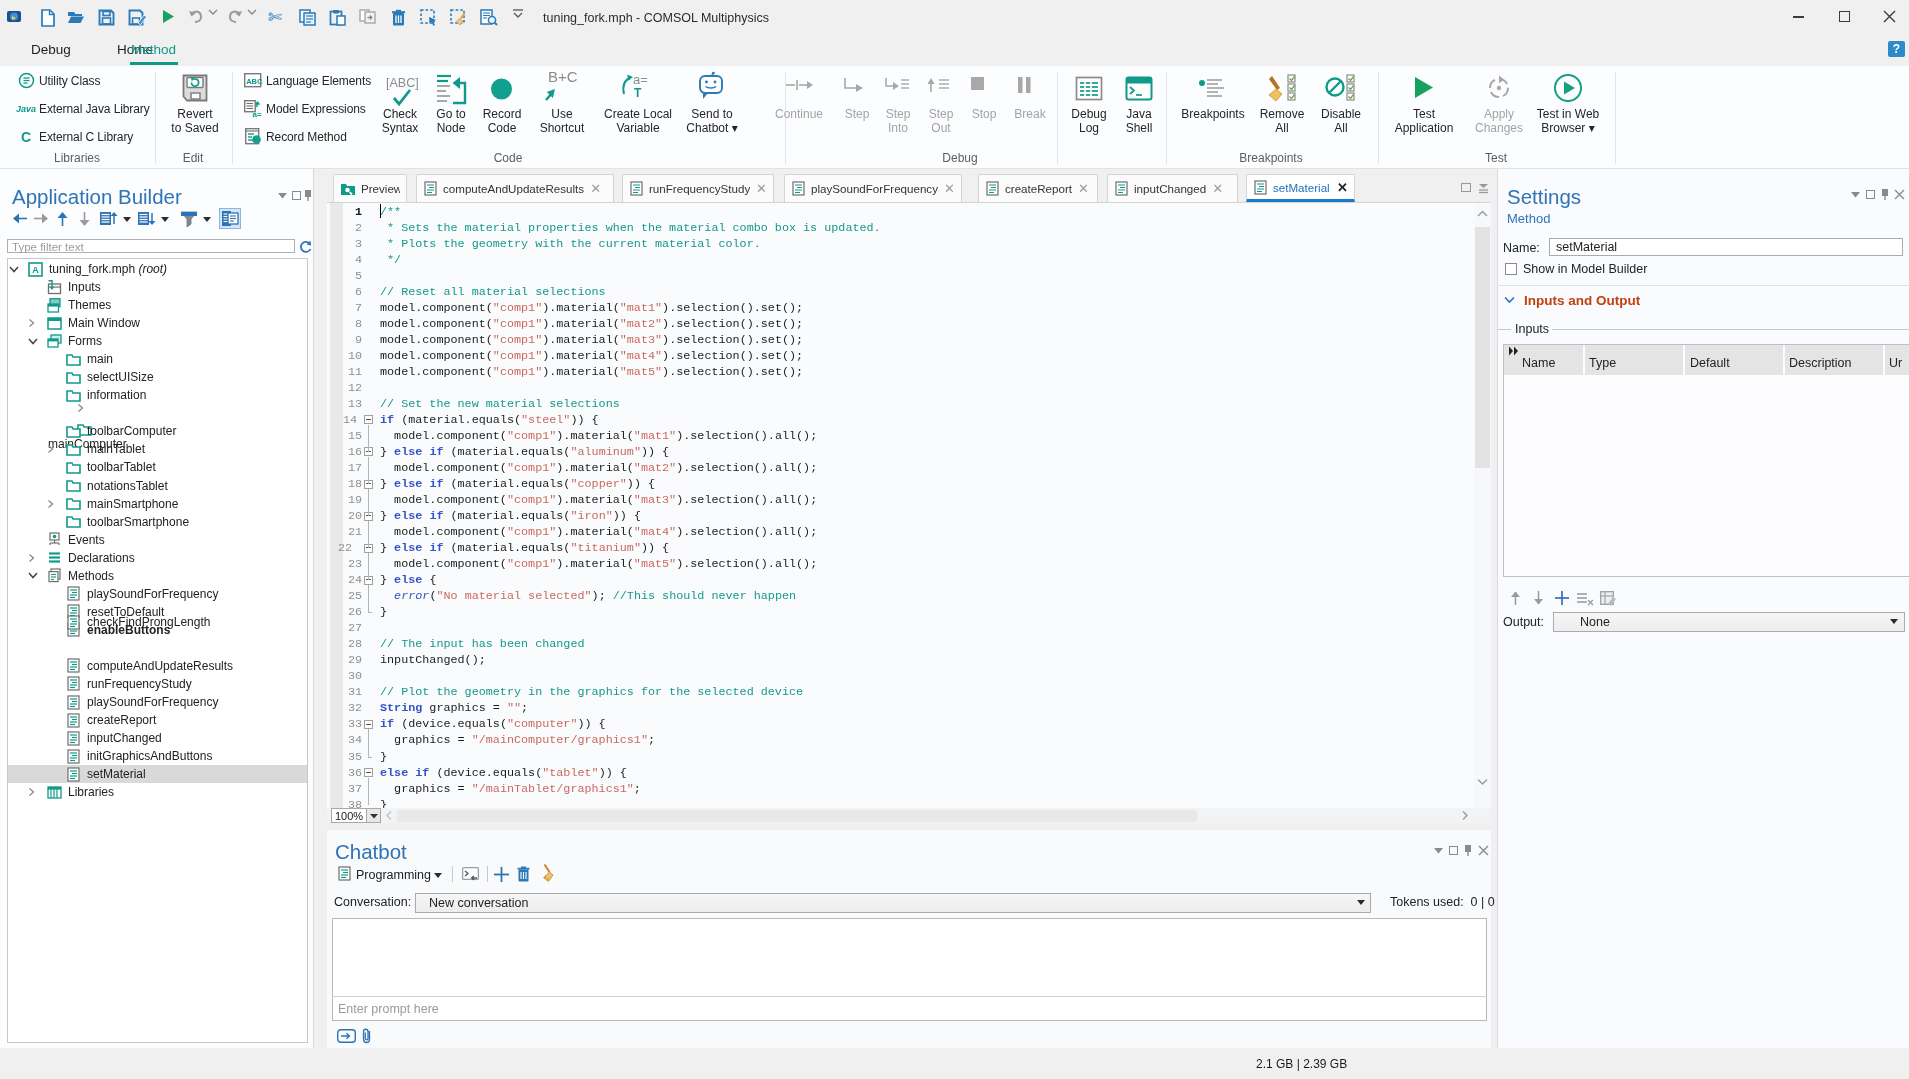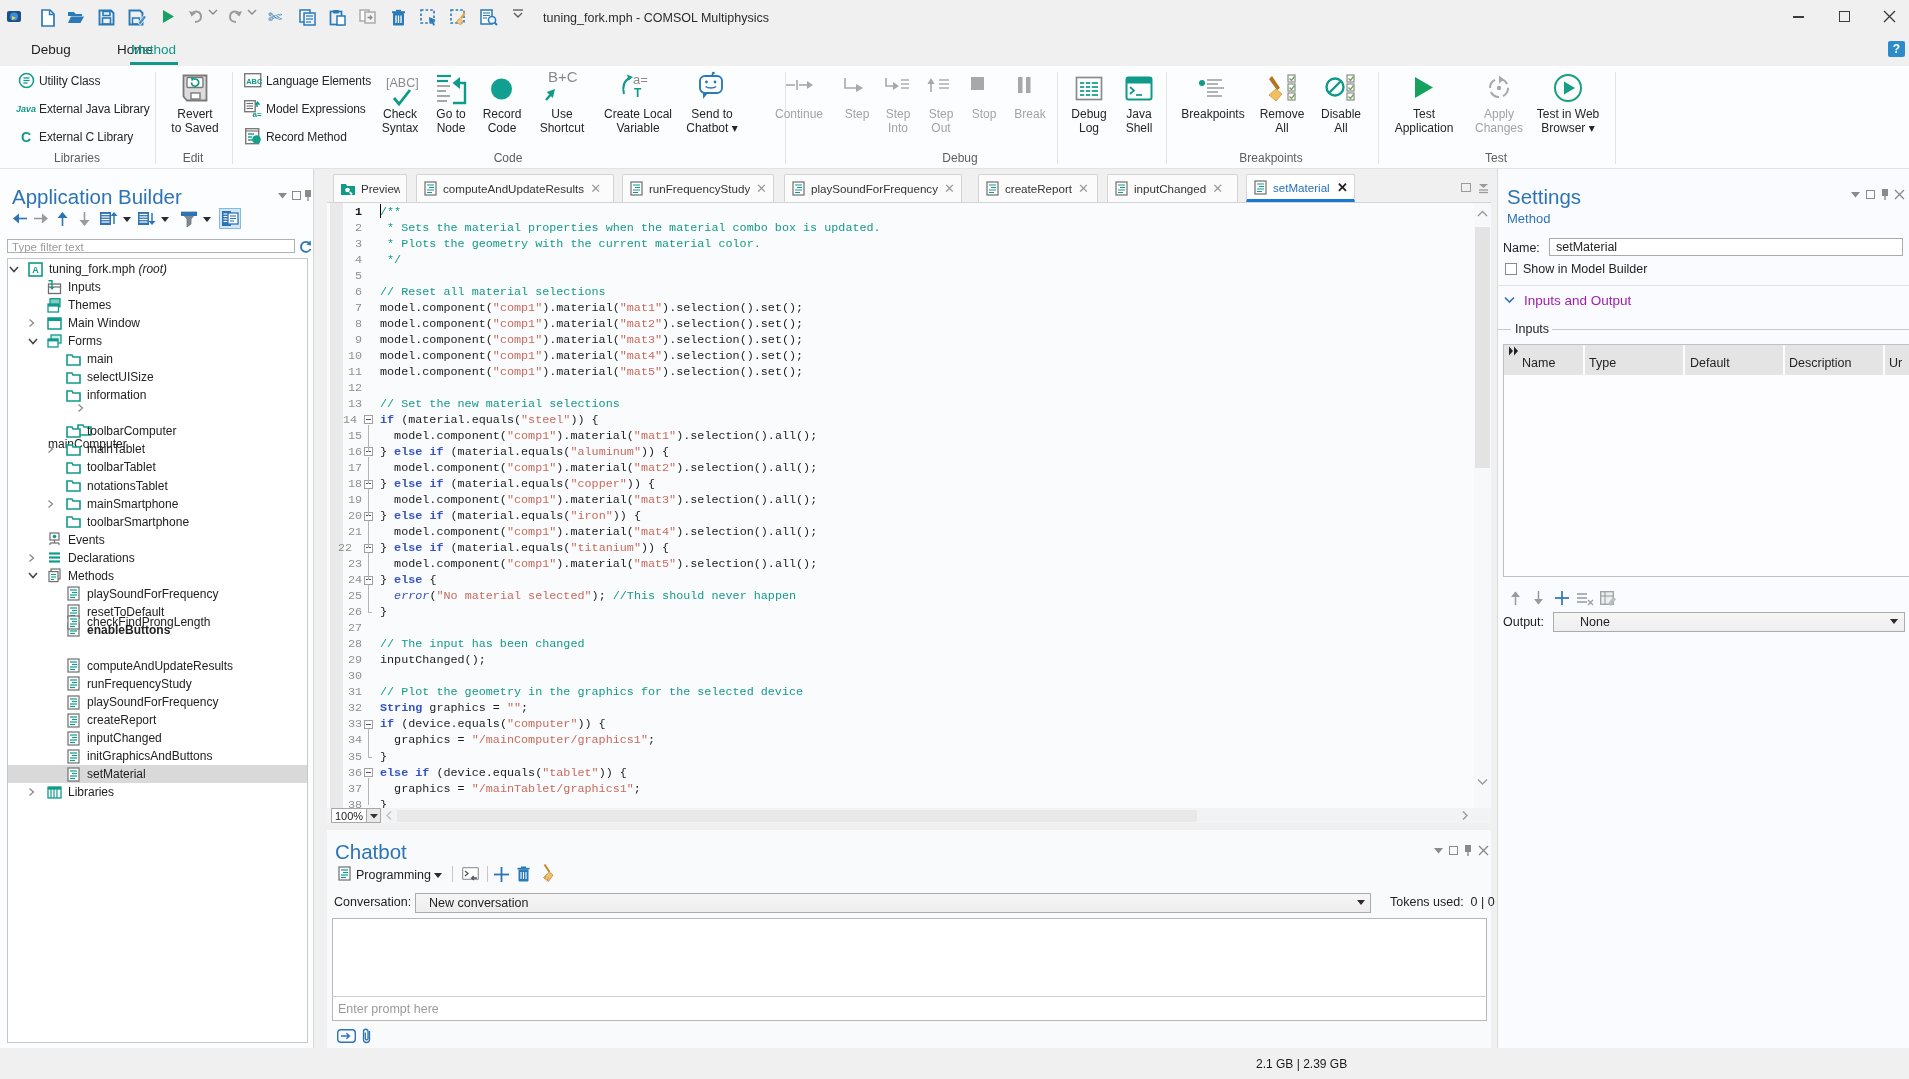--- a/index.html
+++ b/index.html
@@ -1297,21 +1297,21 @@
 <div class="a" style="left:1503px;top:241px;font-size:12.5px;color:#222;">Name:</div>
 <div class="a" style="left:1549px;top:238px;width:354px;height:18px;background:#fff;border:1px solid #ababab;font-size:12.5px;color:#222;padding:1px 6px;">setMaterial</div>
 <div class="a" style="left:1505px;top:263px;width:12px;height:12px;background:#fff;border:1px solid #8a8a8a;"></div>
 <div class="a" style="left:1523px;top:262px;font-size:12.5px;color:#222;">Show in Model Builder</div>
 <div class="a" style="left:1497px;top:285px;width:412px;height:1px;background:#e2e2e2;"></div>
 <div class="a" style="left:1505px;top:297px;">
     <svg width="9" height="6" viewBox="0 0 9 6" style="">
       <path d="M0 0.5 L4.5 5 L9 0.5" fill="none" stroke="#2e74b5" stroke-width="1.6"></path>
     </svg>
   </div>
-<div class="a" style="left:1524px;top:293px;font-size:13.5px;font-weight:normal;color:#a21caf;">Inputs and Output</div>
+<div class="a" style="left:1524px;top:293px;font-size:13.5px;font-weight:bold;color:#c2410c;">Inputs and Output</div>
 <div class="a" style="left:1498px;top:329px;width:13px;height:1px;background:#c9c9c9;"></div>
 <div class="a" style="left:1515px;top:322px;font-size:12.5px;color:#222;">Inputs</div>
 <div class="a" style="left:1552px;top:329px;width:357px;height:1px;background:#c9c9c9;"></div>
 <div class="a" style="left:1503px;top:344px;width:406px;height:233px;background:#fdfdff;border:1px solid #c0c0c0;border-right:none;"></div>
 <div class="a" style="left:1504px;top:345px;width:405px;height:30px;background:#e4e4e4;"></div>
 <div class="a" style="left:1583px;top:345px;width:2px;height:30px;background:#fdfdff;"></div>
 <div class="a" style="left:1683px;top:345px;width:2px;height:30px;background:#fdfdff;"></div>
 <div class="a" style="left:1783px;top:345px;width:2px;height:30px;background:#fdfdff;"></div>
 <div class="a" style="left:1883px;top:345px;width:2px;height:30px;background:#fdfdff;"></div>
 <div class="a" style="left:1508px;top:346px;">

